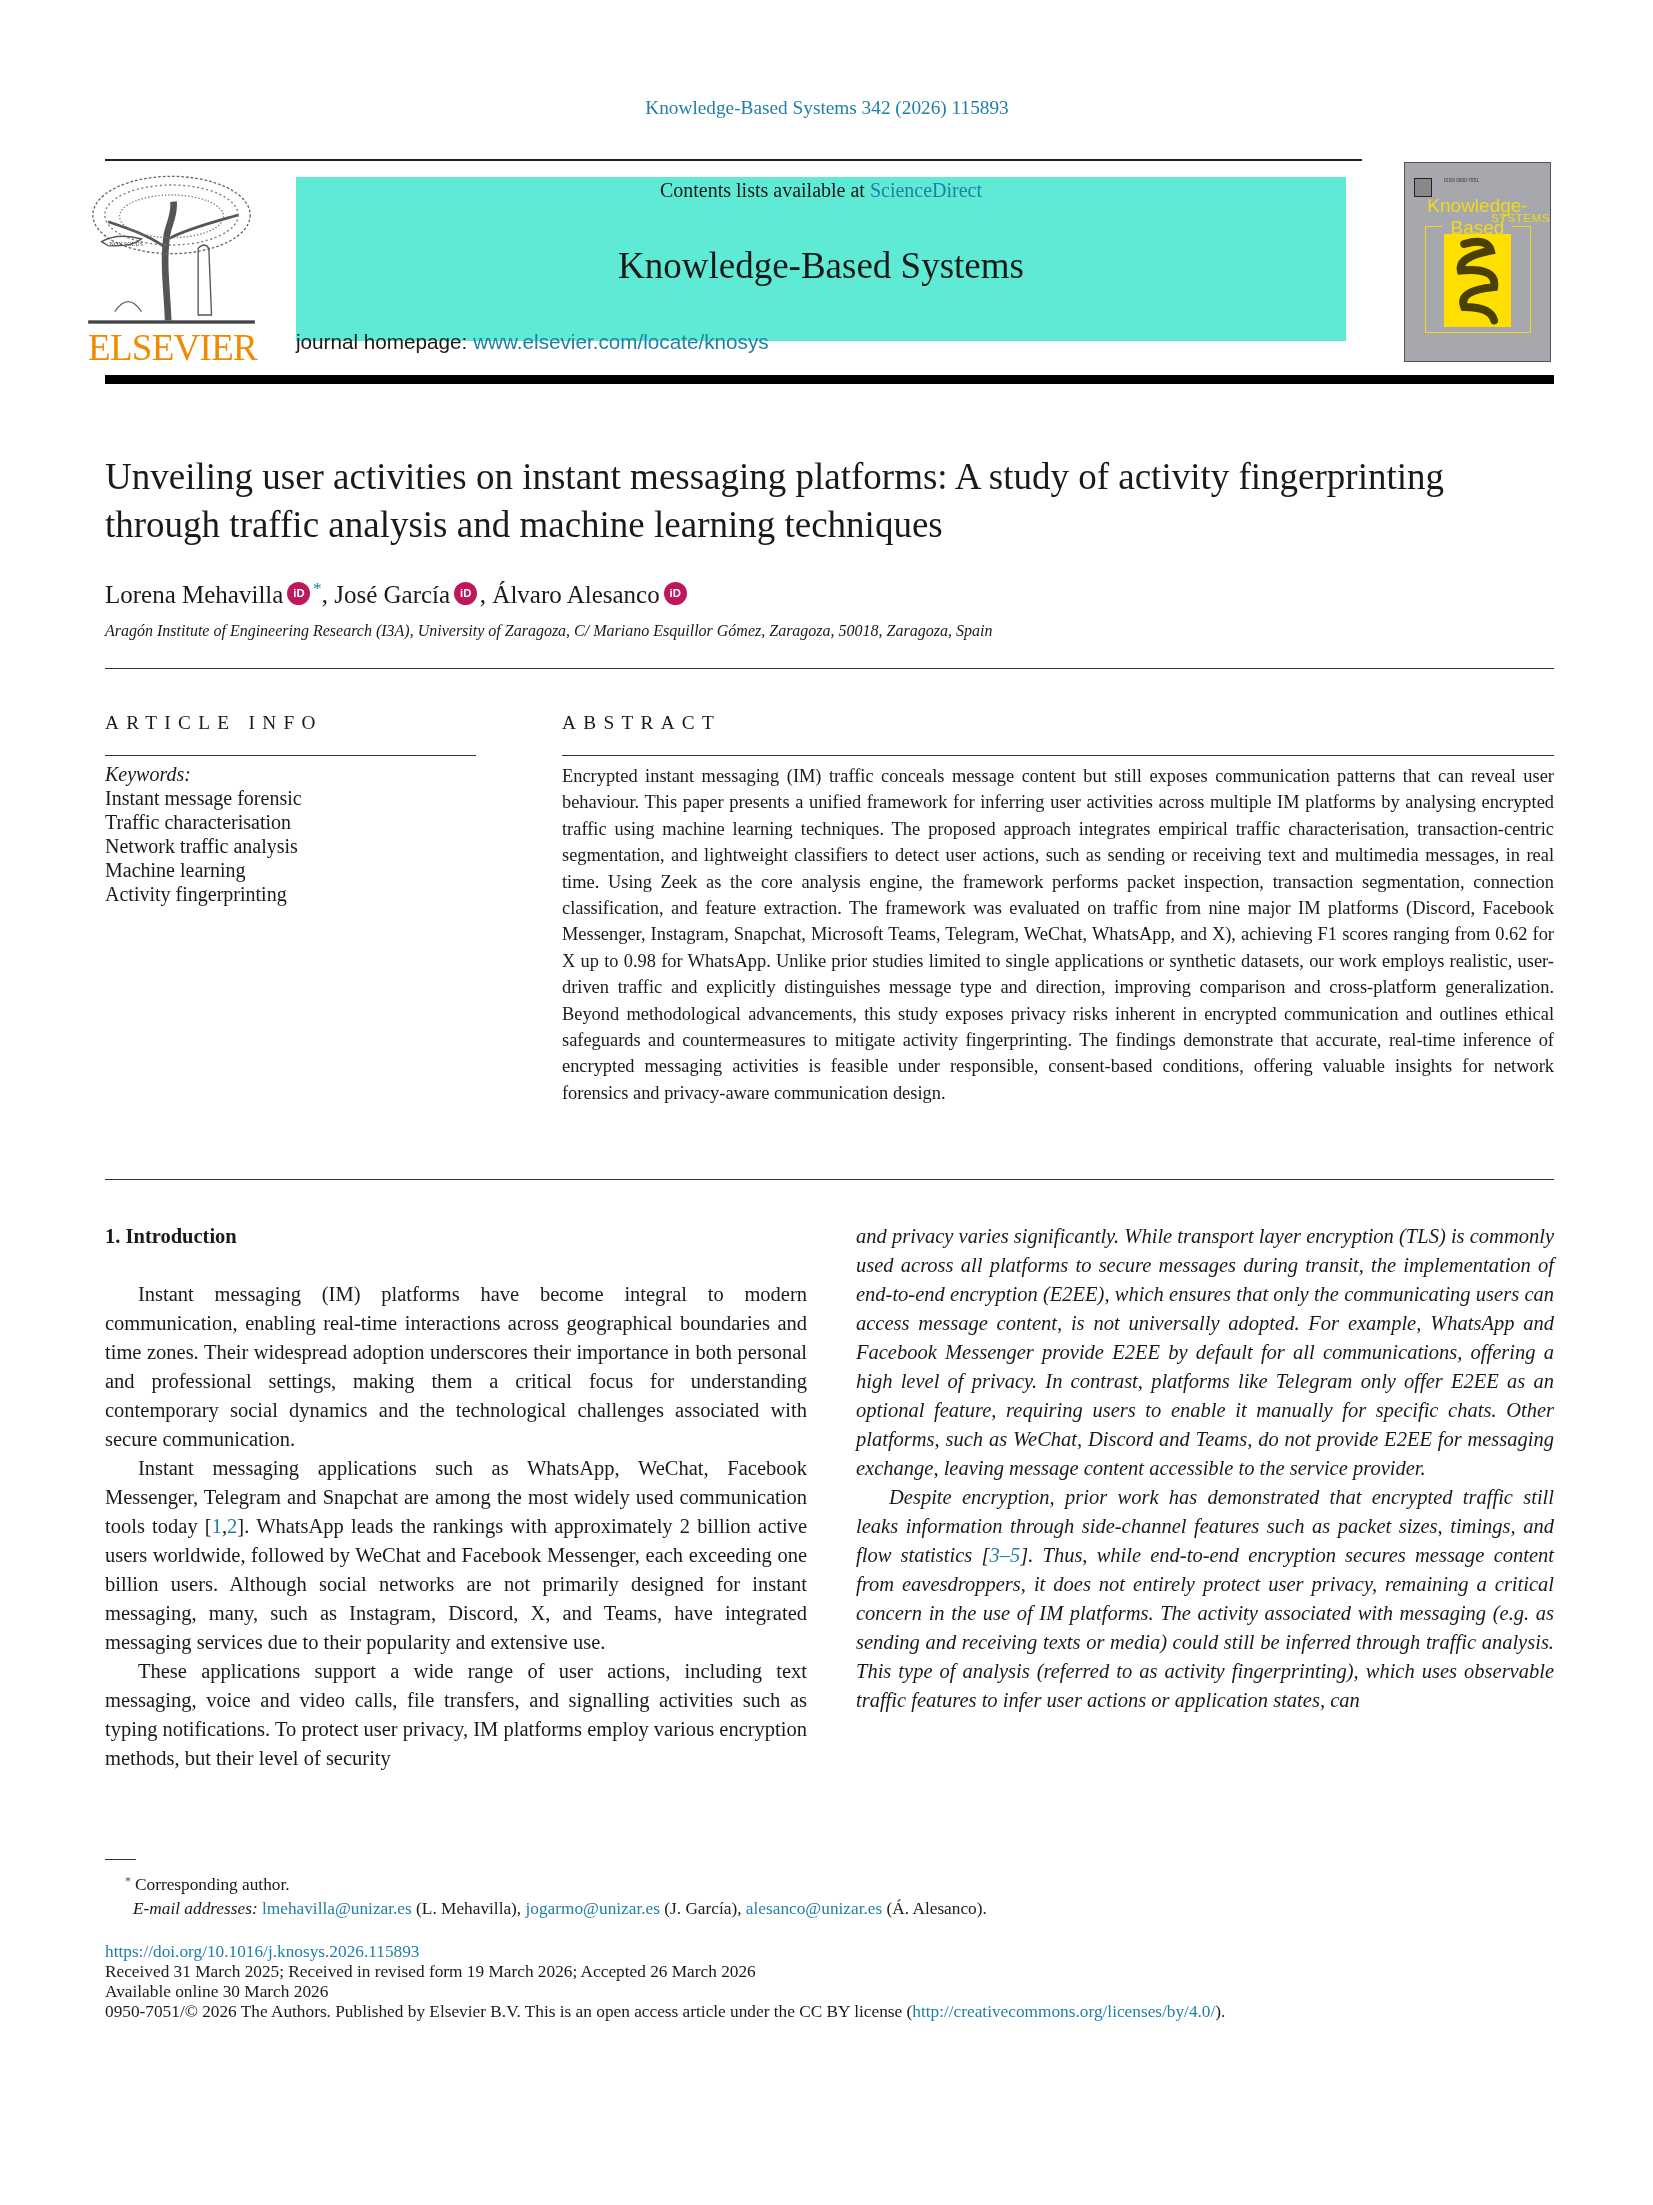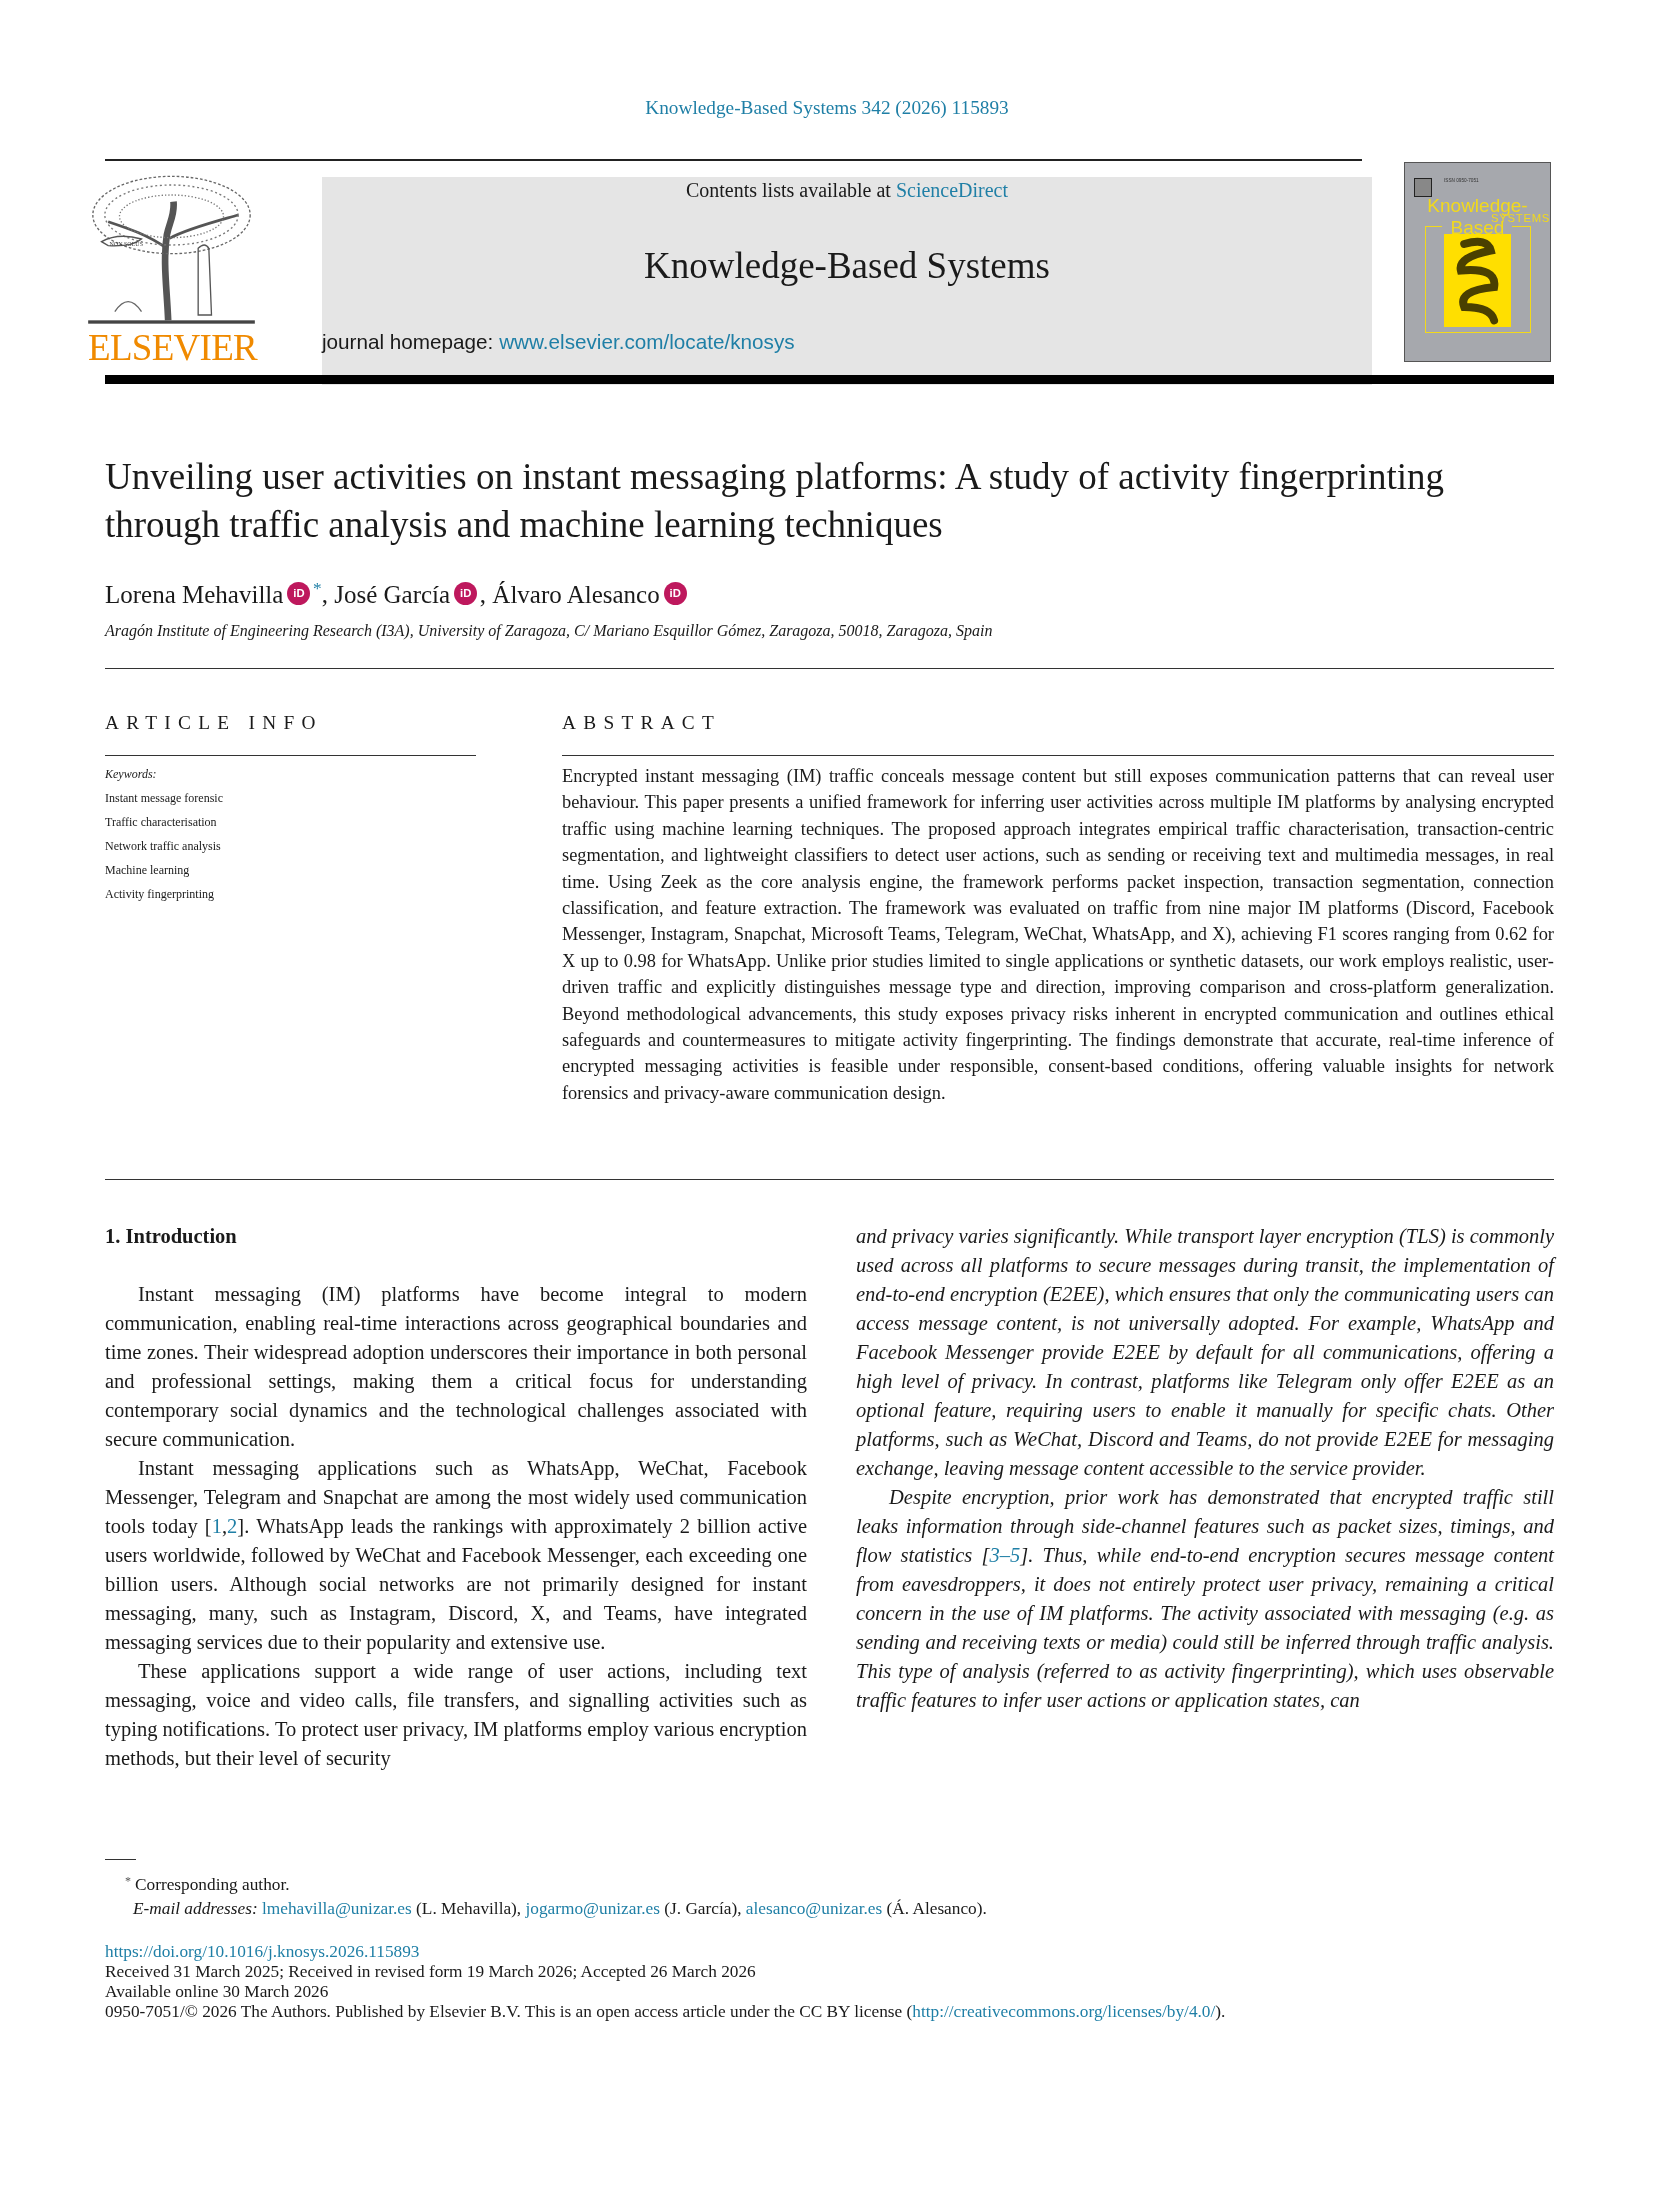--- a/index.html
+++ b/index.html
@@ -5,21 +5,21 @@
   html, body { margin: 0; padding: 0; background: #ffffff; }
   body { width: 1654px; height: 2205px; position: relative; font-family: "DejaVu Serif", "Liberation Serif", serif; color: #1a1a1a; overflow: hidden; }
   .abs { position: absolute; }
   a, .link { color: #1f7fa6; text-decoration: none; }
 
   
   .journal-ref { top: 97px; left: 0; width: 1654px; text-align: center; font-size: 19.3px; color: #1f7fa6; font-family: "Liberation Serif", serif; }
   .top-rule { top: 159px; left: 105px; width: 1257px; height: 2px; background: #222; }
   .elsevier-logo { top: 175px; left: 88px; width: 167px; height: 193px; }
   .elsevier-word { position: absolute; bottom: 0; left: 0; width: 167px; text-align: center; font-family: "Liberation Serif", serif; font-size: 37px; color: #f08a00; letter-spacing: -0.7px; line-height: 40px; }
-  .banner { top: 177px; left: 322px; width: 1050px; height: 208px; background: #e5e5e5; }
+  .banner { top: 177px; left: 296px; width: 1050px; height: 164px; background: #5eead4; }
   .banner-contents { position: absolute; top: 0; width: 100%; text-align: center; font-size: 20px; font-family: "Liberation Serif", serif; line-height: 27px; padding-top: 0; }
   .banner-title { position: absolute; top: 67px; width: 100%; text-align: center; font-size: 37px; font-family: "Liberation Serif", serif; }
   .banner-home { position: absolute; top: 153px; width: 100%; font-size: 20.7px; font-family: "Liberation Sans", sans-serif; }
   .cover { top: 162px; left: 1404px; width: 147px; height: 200px; border: 1.3px solid #555; background: #a6a8ad; box-sizing: border-box; }
   .cover .mini-logo { position: absolute; top: 14.7px; left: 9.3px; width: 16px; height: 17.3px; border: 0.7px solid #222; background: #888; }
   .cover .issn { position: absolute; top: 14.7px; left: 39px; font-size: 4.7px; color: #333; font-family: "Liberation Sans", sans-serif; }
   .cover .kb { position: absolute; top: 32px; left: 0; width: 100%; text-align: center; color: #f2d91b; font-family: "Liberation Sans", sans-serif; font-size: 19px; }
   .cover .sys { position: absolute; top: 49px; left: 0; width: 100%; text-align: right; color: #f2d91b; font-family: "Liberation Sans", sans-serif; font-size: 11.3px; letter-spacing: 0.7px; }
   .cover .frame { position: absolute; top: 64px; left: 20px; width: 104px; height: 105px; border: 1.3px solid #f2d91b; border-top: none; }
   .cover .frame-top-l { position: absolute; top: 63px; left: 20px; width: 17.3px; height: 1.3px; background: #f2d91b; }
@@ -34,21 +34,21 @@
   .star { color: #1f7fa6; font-size: 17.3px; vertical-align: 9.3px; }
   .affil { top: 622px; left: 105px; font-family: "Liberation Serif", serif; font-style: italic; font-size: 16px; }
   .rule-1 { top: 668px; left: 105px; width: 1449px; height: 1.3px; background: #333; }
 
   
   .sec-label { font-family: "Liberation Serif", serif; font-size: 19.3px; letter-spacing: 7.3px; }
   .ai-label { top: 712px; left: 105px; }
   .ab-label { top: 712px; left: 562px; }
   .ai-rule { top: 755px; left: 105px; width: 371px; height: 1.3px; background: #333; }
   .ab-rule { top: 755px; left: 562px; width: 992px; height: 1.3px; background: #333; }
-  .keywords { top: 762px; left: 105px; font-family: "Liberation Serif", serif; font-size: 12px; line-height: 24px; }
+  .keywords { top: 762px; left: 105px; font-family: "Liberation Serif", serif; font-size: 20px; line-height: 24px; }
   .keywords .kw-h { font-style: italic; }
   .abstract { top: 763px; left: 562px; width: 992px; font-family: "Liberation Serif", serif; font-size: 18.4px; line-height: 26.4px; text-align: justify; }
   .rule-2 { top: 1179px; left: 105px; width: 1449px; height: 1.3px; background: #333; }
 
   
   .col { font-family: "Liberation Serif", serif; font-size: 20.5px; line-height: 29px; text-align: justify; }
   .col-left { top: 1222px; left: 105px; width: 702px; }
   .col-right { top: 1222px; left: 856px; width: 698px; font-style: italic; }
   .col p { margin: 0; text-indent: 33px; }
   .col p.noindent { text-indent: 0; }

